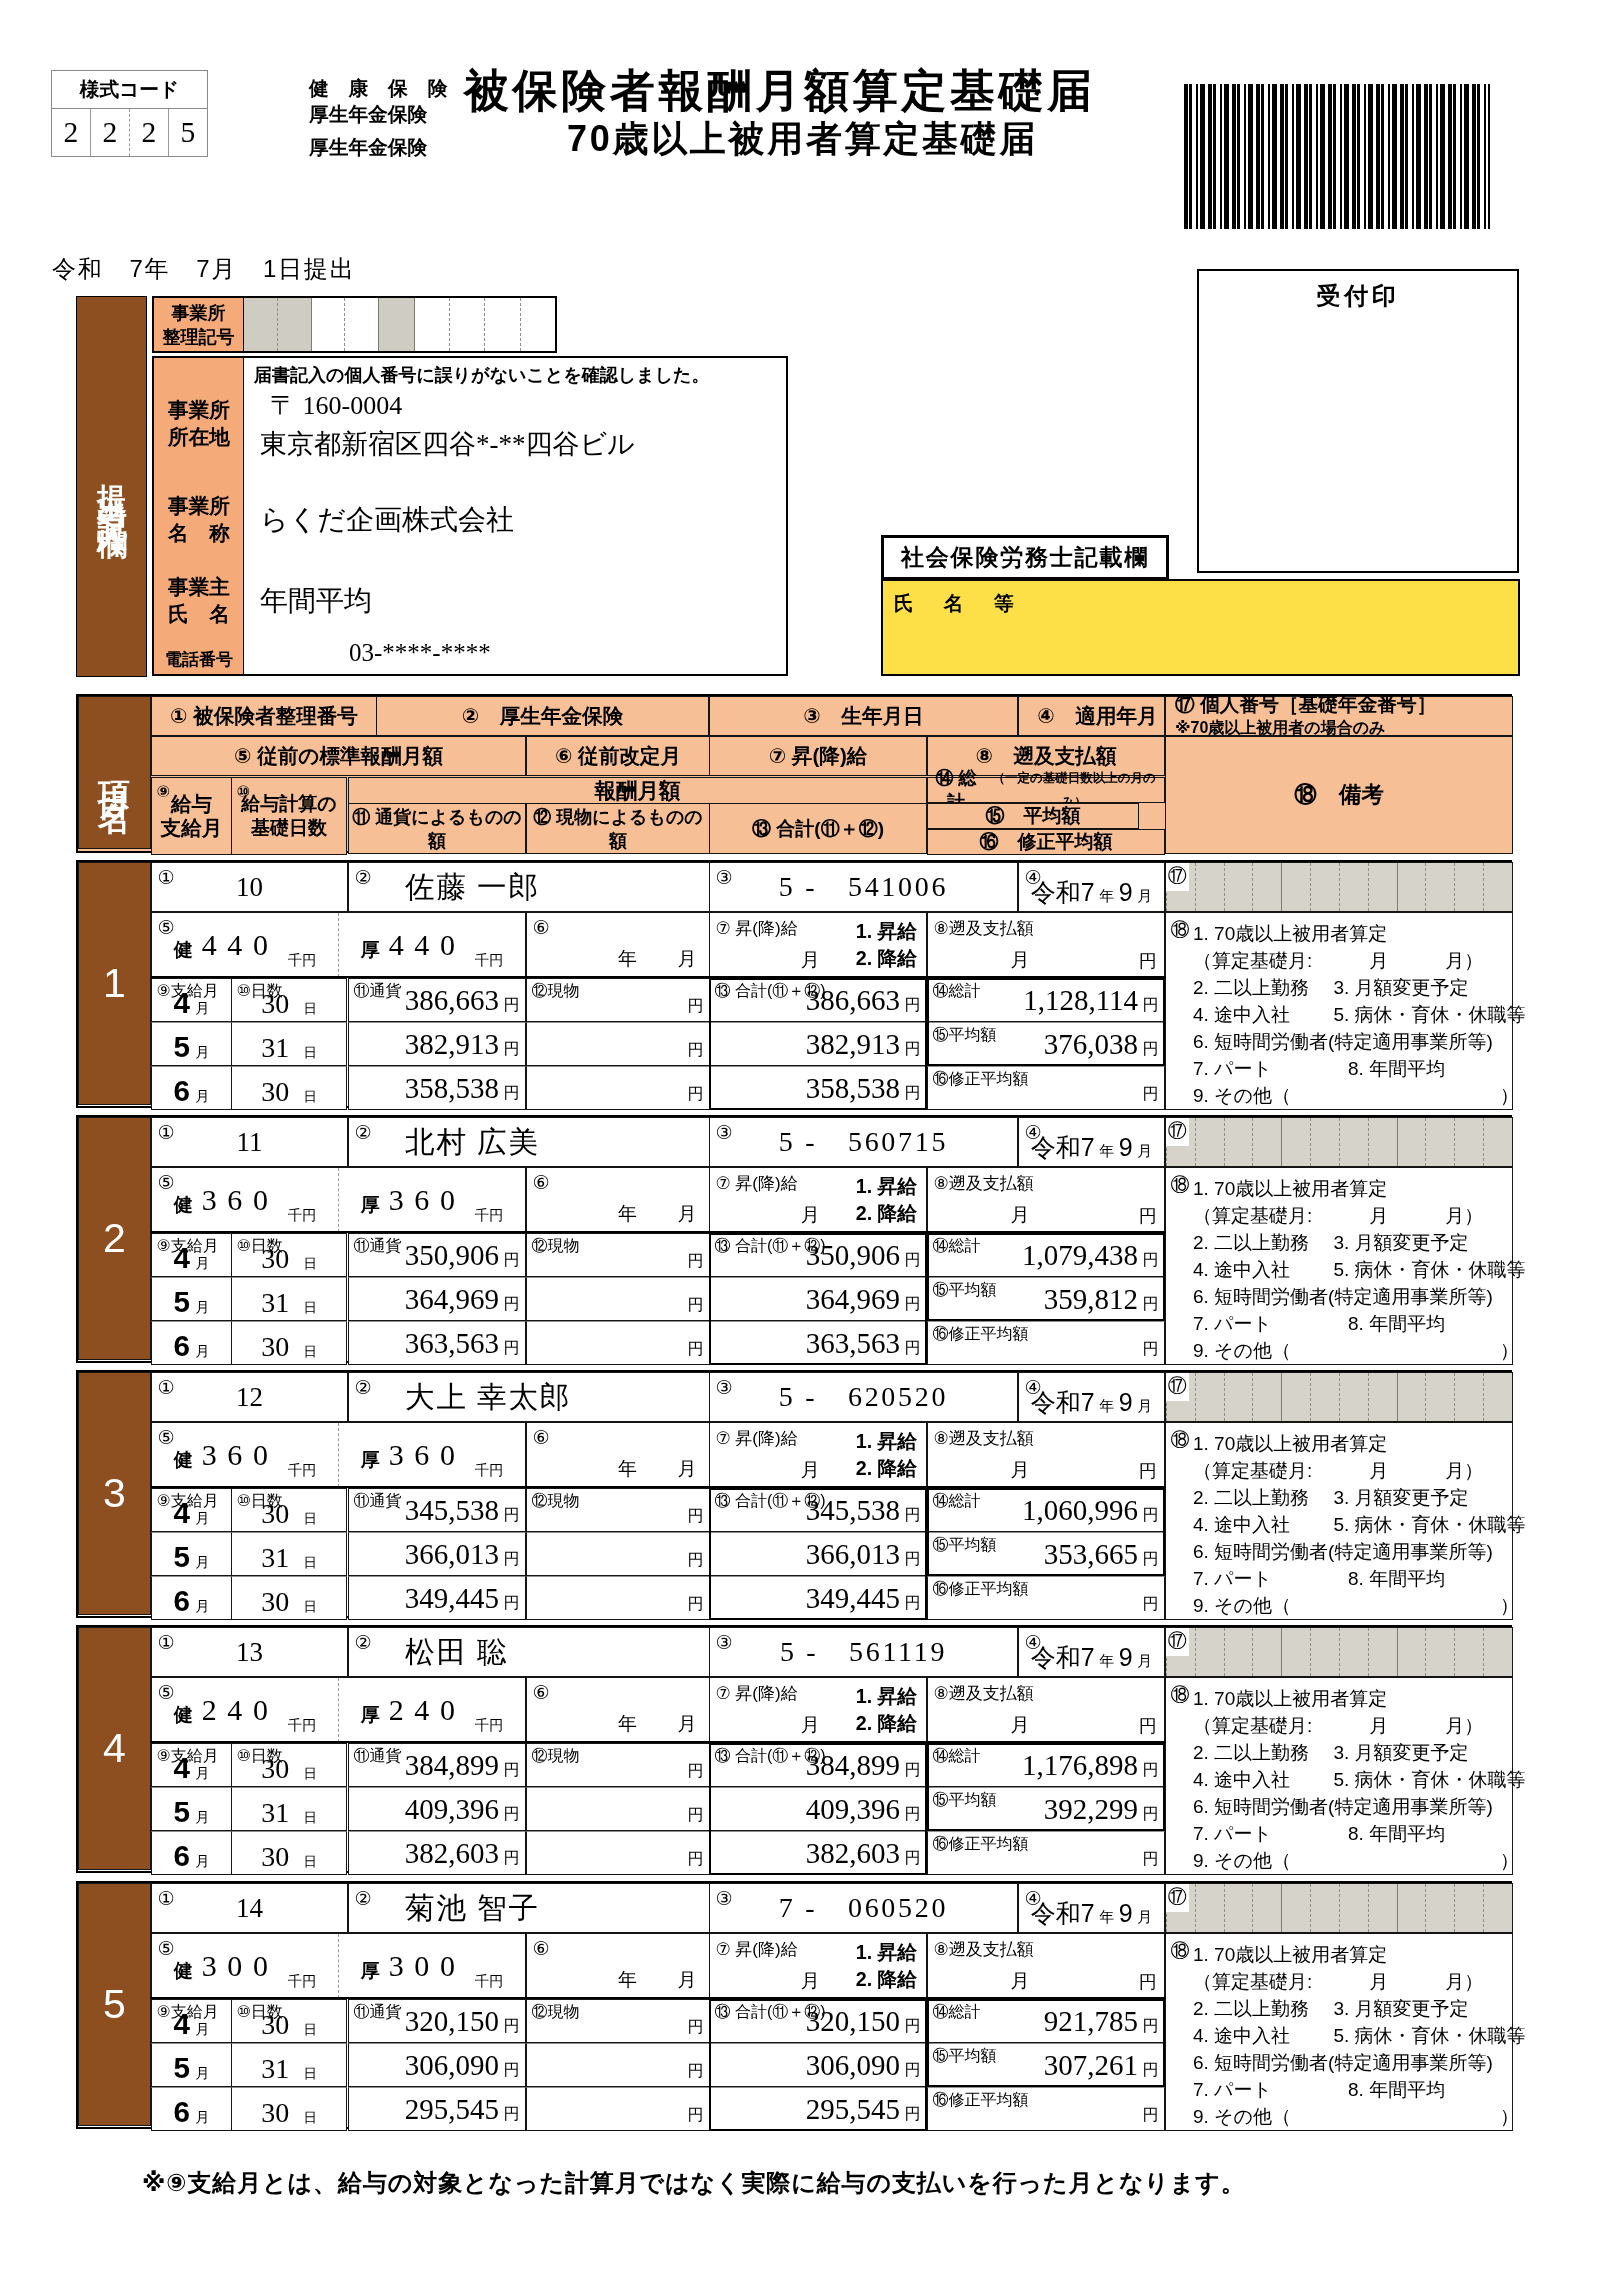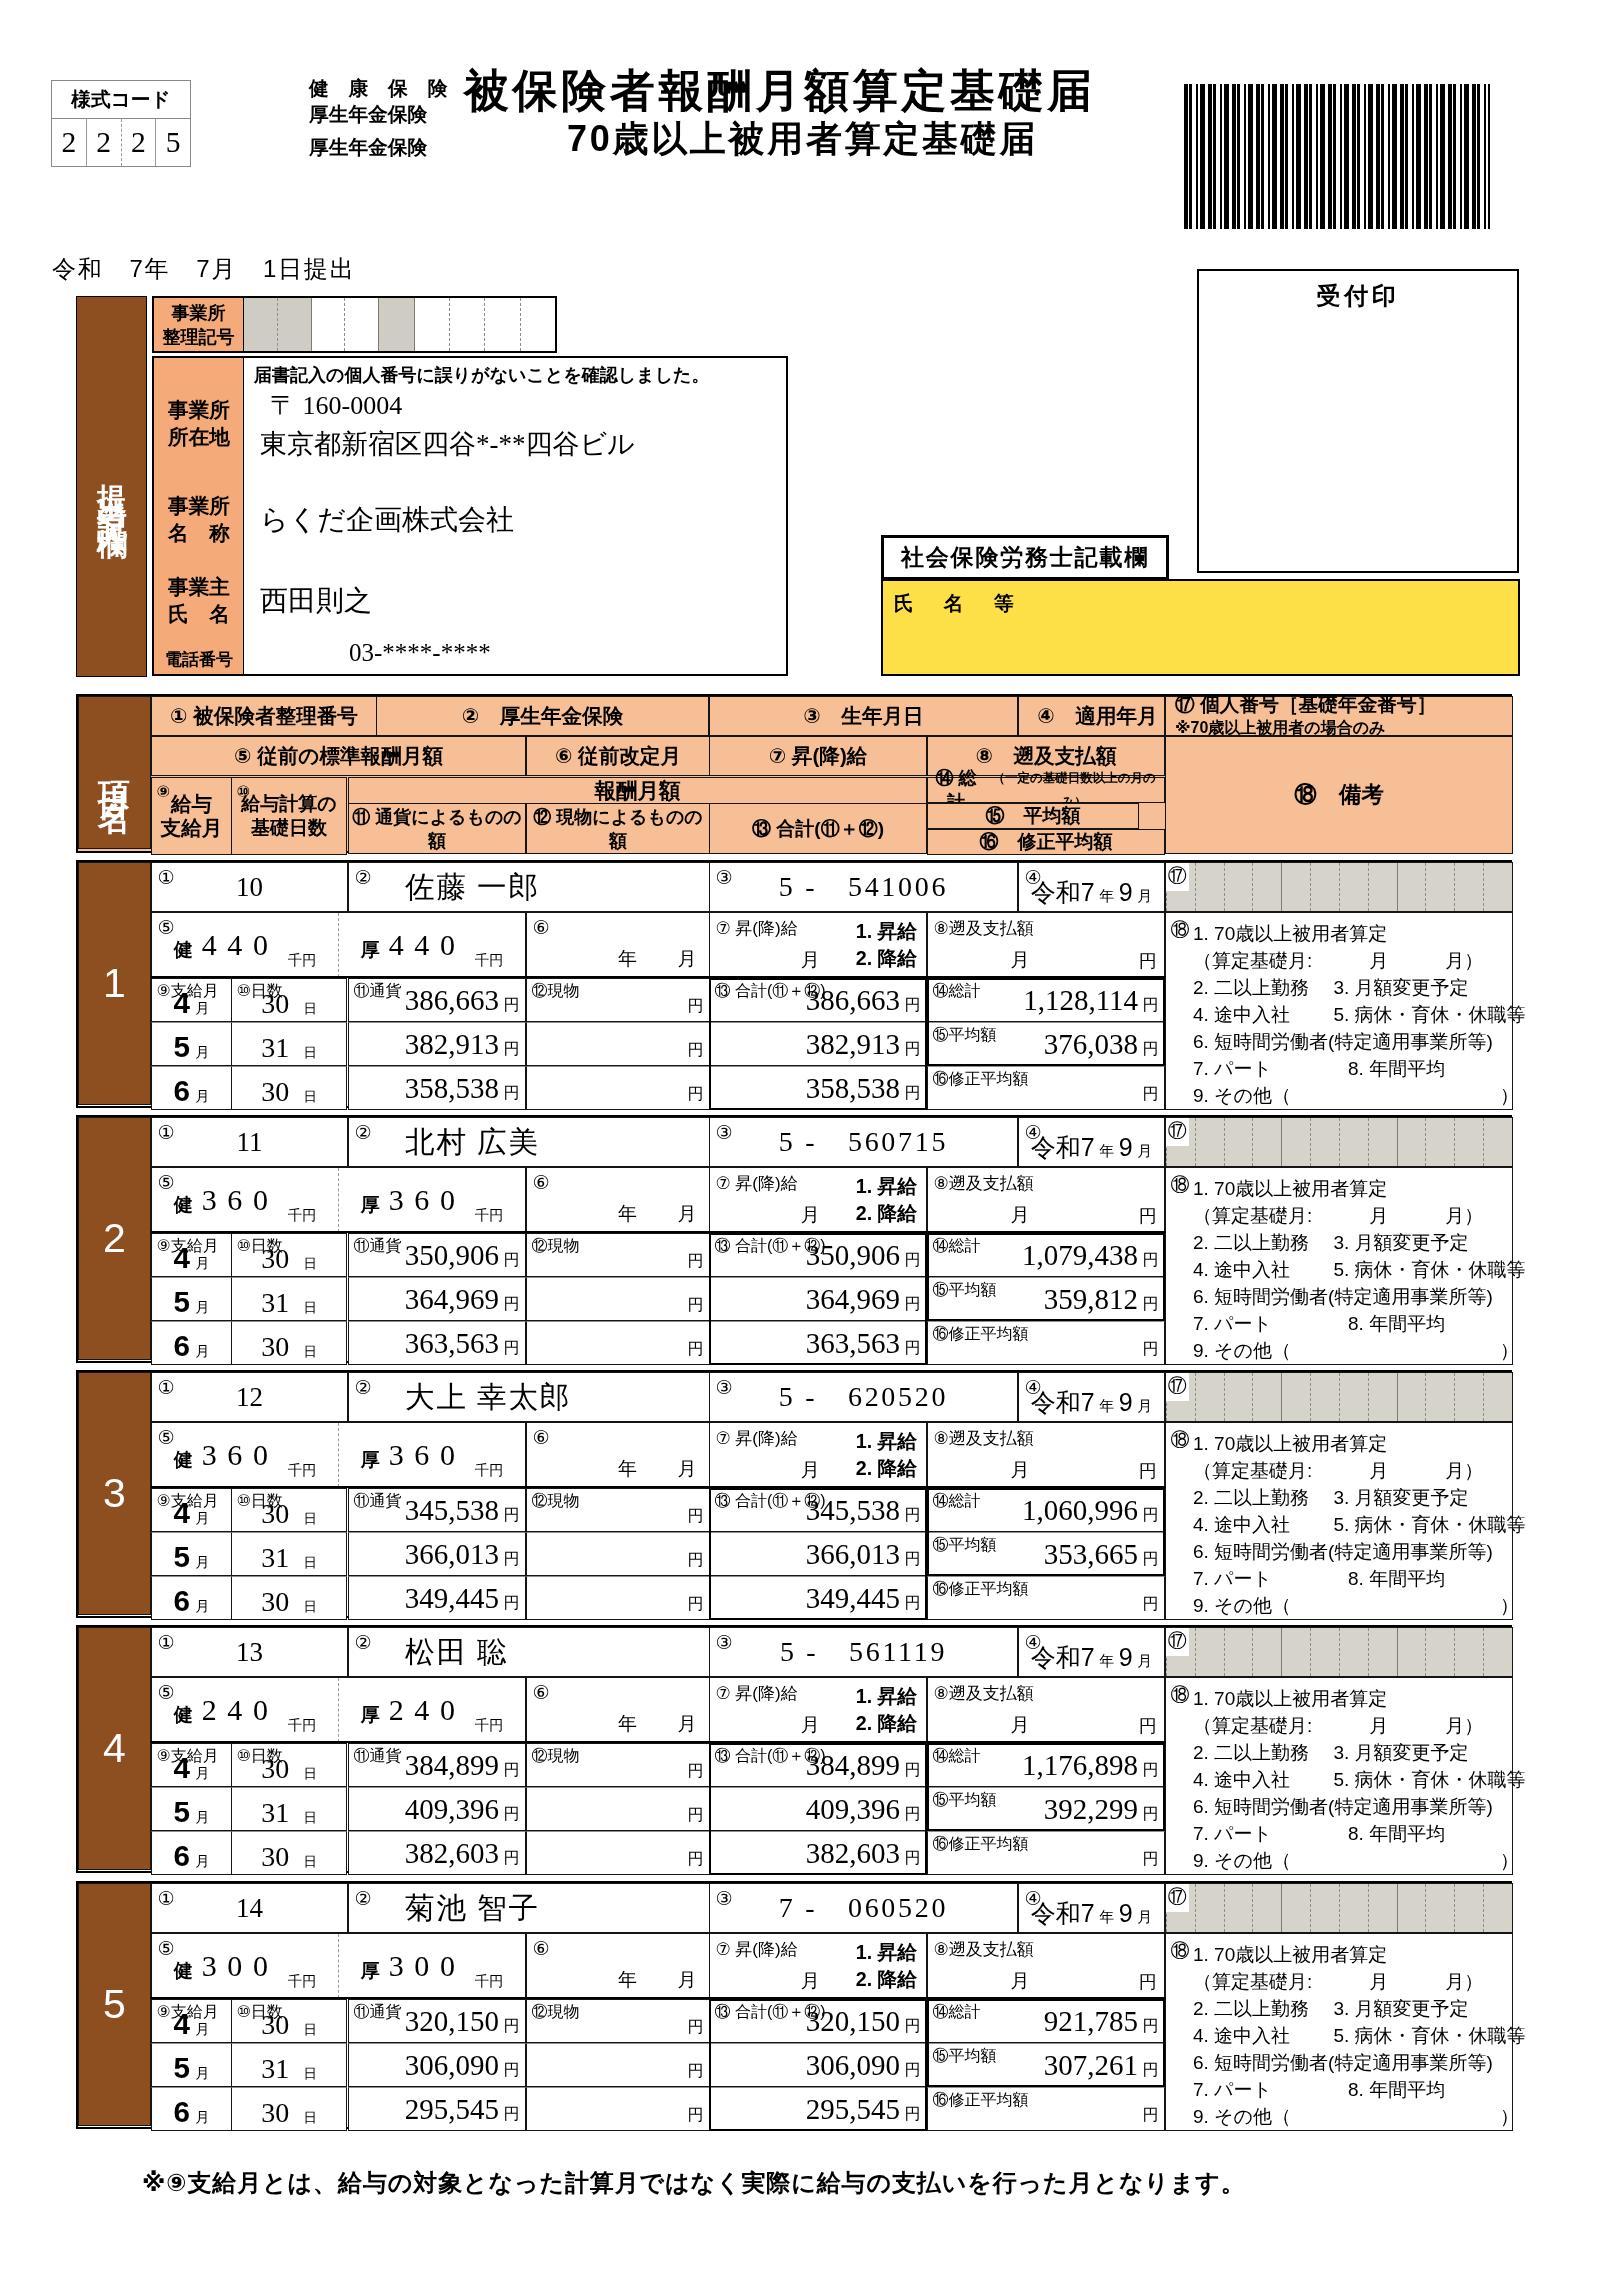--- a/index.html
+++ b/index.html
@@ -12,21 +12,21 @@
     --serif:"Liberation Serif","DejaVu Serif",serif;
     --sans:"Liberation Sans","DejaVu Sans",sans-serif;
   }
   *{box-sizing:border-box;margin:0;padding:0;}
   body{width:1620px;height:2293px;background:#fff;font-family:var(--sans);color:#000;}
   .page{position:relative;width:1620px;height:2293px;background:#fff;overflow:hidden;}
   .abs{position:absolute;}
   .pre{white-space:pre-line;}
 
   
-  .yoshiki{left:51px;top:80px;width:140px;border:1.8px solid #8a8a8a;background:#fff;}
+  .yoshiki{left:51px;top:70px;width:157px;border:1.8px solid #8a8a8a;background:#fff;}
   .yk-label{height:38px;border-bottom:1.8px solid #8a8a8a;display:flex;align-items:center;justify-content:center;font-size:19.7px;font-weight:bold;}
   .yk-digits{height:47px;display:flex;}
   .yk-digits span{flex:1;display:flex;align-items:center;justify-content:center;font-family:var(--serif);font-size:29.6px;}
   .yk-digits span + span{border-left:0.9px solid #9a9a9a;}
   .yk-digits span:nth-child(3){border-left:0.9px dashed #9a9a9a;}
   .ins{left:309px;top:75px;font-size:19.7px;font-weight:bold;line-height:26px;}
   .ins .sp{letter-spacing:7.2px;}
   .main-title{left:464px;top:61px;font-size:45px;font-weight:bold;letter-spacing:3.6px;}
   .sub-prefix{left:309px;top:134px;font-size:19.7px;font-weight:bold;}
   .sub-title{left:567px;top:115px;font-size:36px;font-weight:bold;letter-spacing:2.7px;}
@@ -191,21 +191,21 @@
 所在地</div>
     <div class="sublabel pre" style="top:134px;">事業所
 名　称</div>
     <div class="sublabel pre" style="top:215px;">事業主
 氏　名</div>
     <div class="sublabel small" style="top:288px;">電話番号</div>
     <div class="abs" style="left:100px;top:5.4px;font-size:18px;font-weight:bold;">届書記入の個人番号に誤りがないことを確認しました。</div>
     <div class="subval" style="left:116px;top:30px;font-size:26px;">〒 160-0004</div>
     <div class="subval" style="left:106px;top:68px;font-size:27px;">東京都新宿区四谷*-**四谷ビル</div>
     <div class="subval" style="left:106px;top:143px;font-size:28px;">らくだ企画株式会社</div>
-    <div class="subval" style="left:106px;top:224px;font-size:28px;">西田則之</div>
+    <div class="subval" style="left:106px;top:224px;font-size:28px;">年間平均</div>
     <div class="subval" style="left:195px;top:281px;font-size:25px;">03-****-****</div>
   </div>
 
   <div class="abs sr-title">社会保険労務士記載欄</div>
   <div class="abs sr-box">
     <span>氏　名　等</span>
   </div>
 
   <div class="abs htable">
     <div class="hbrown">

